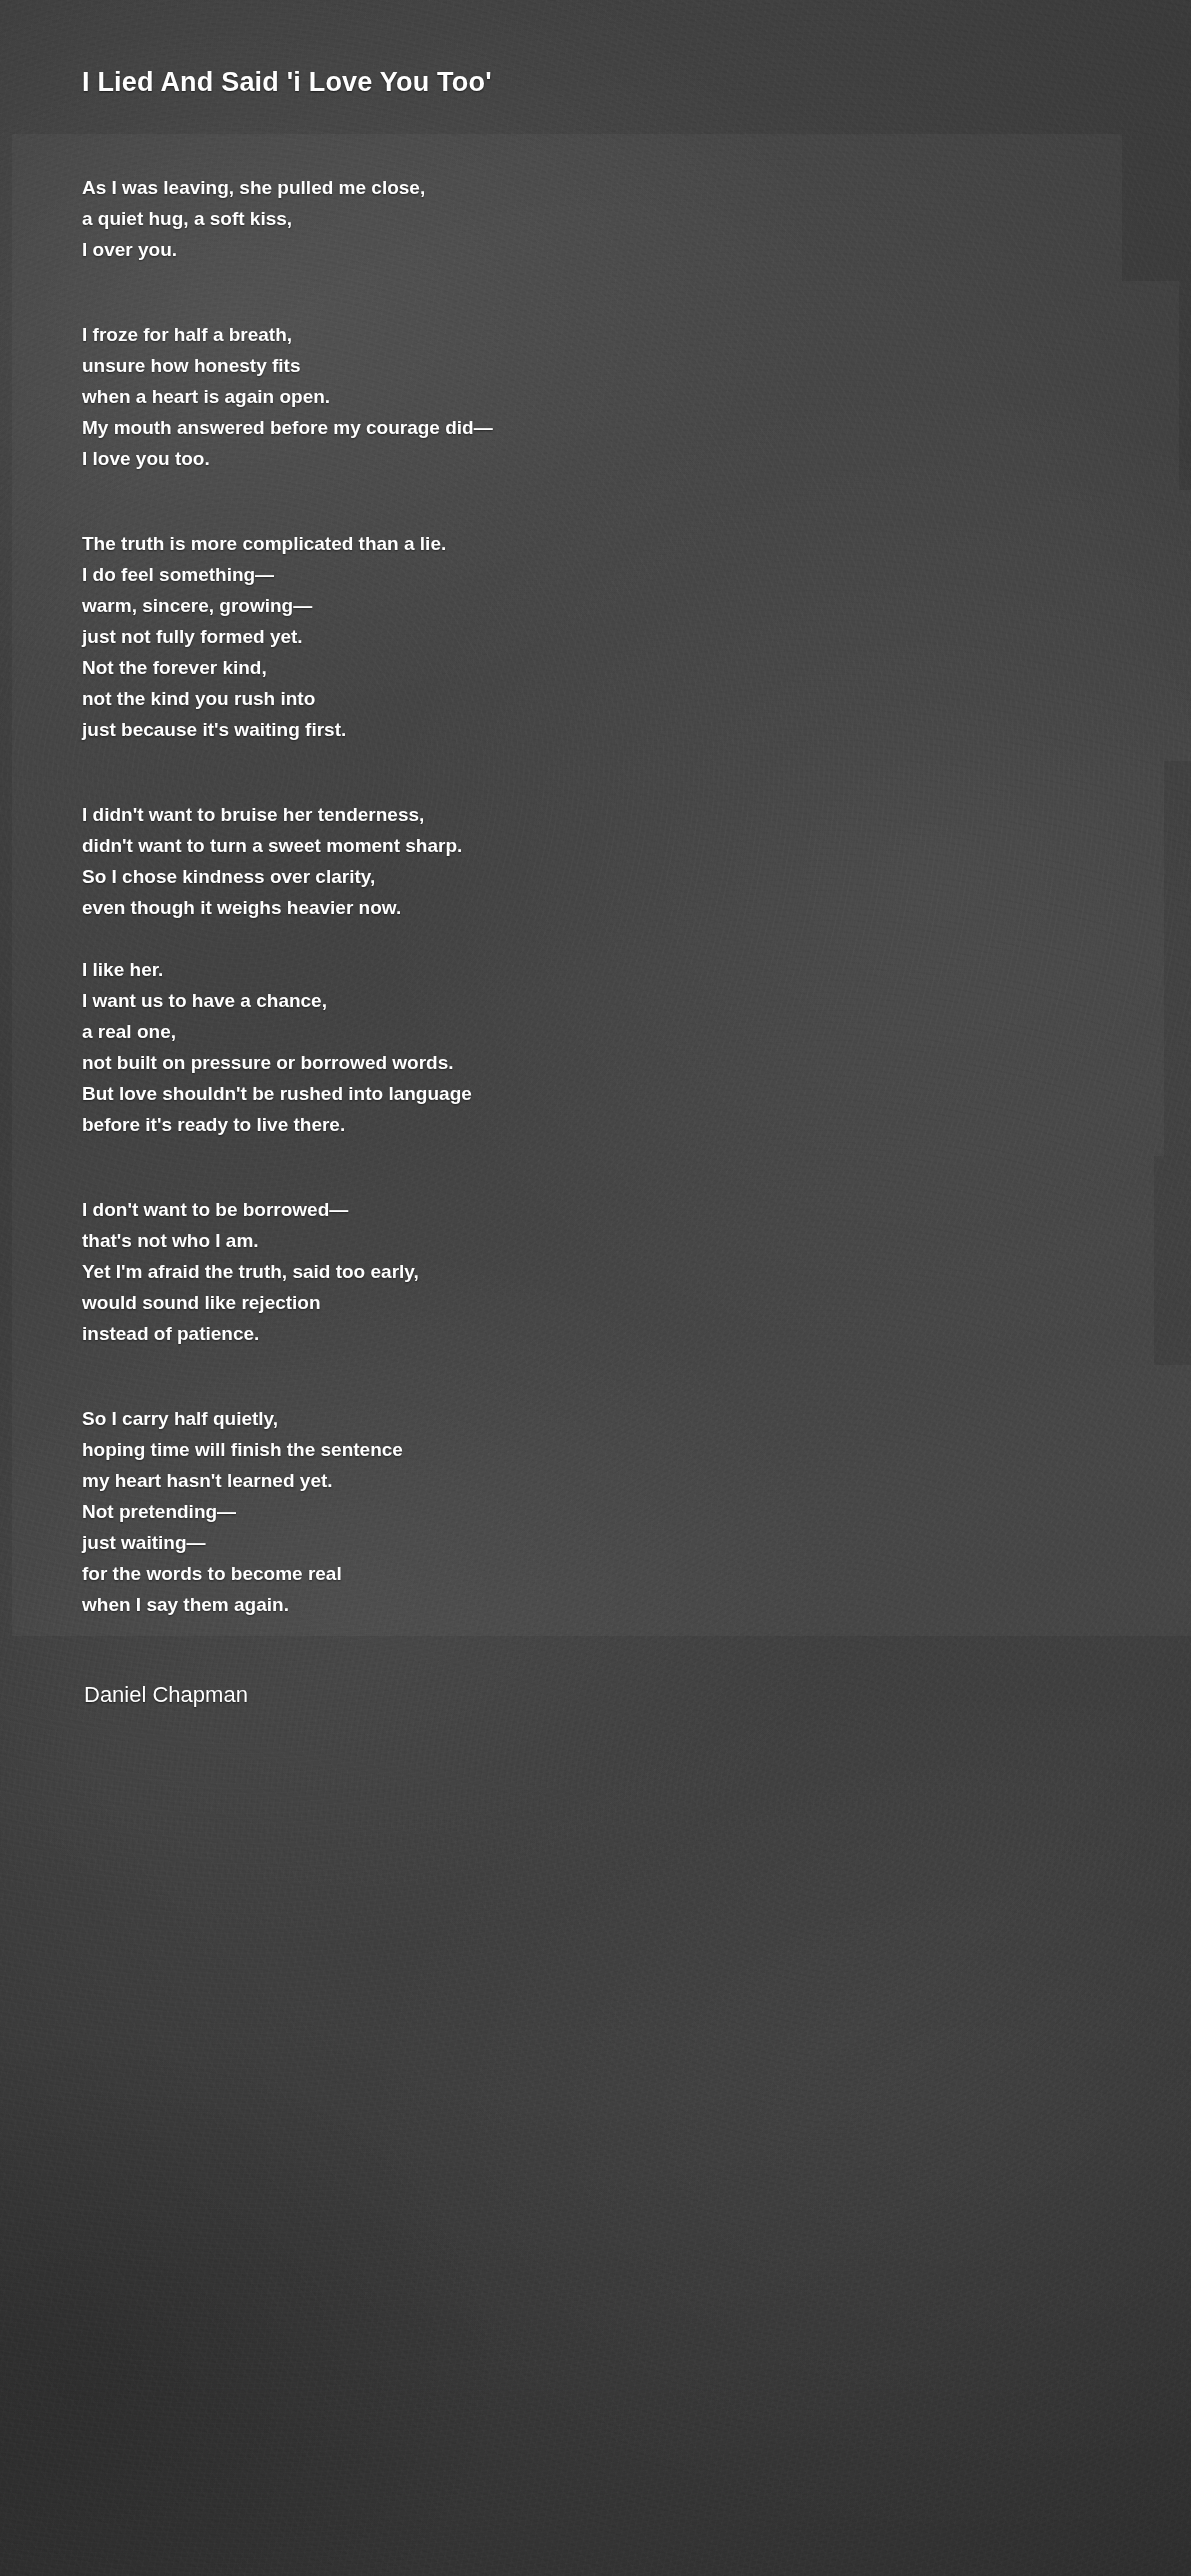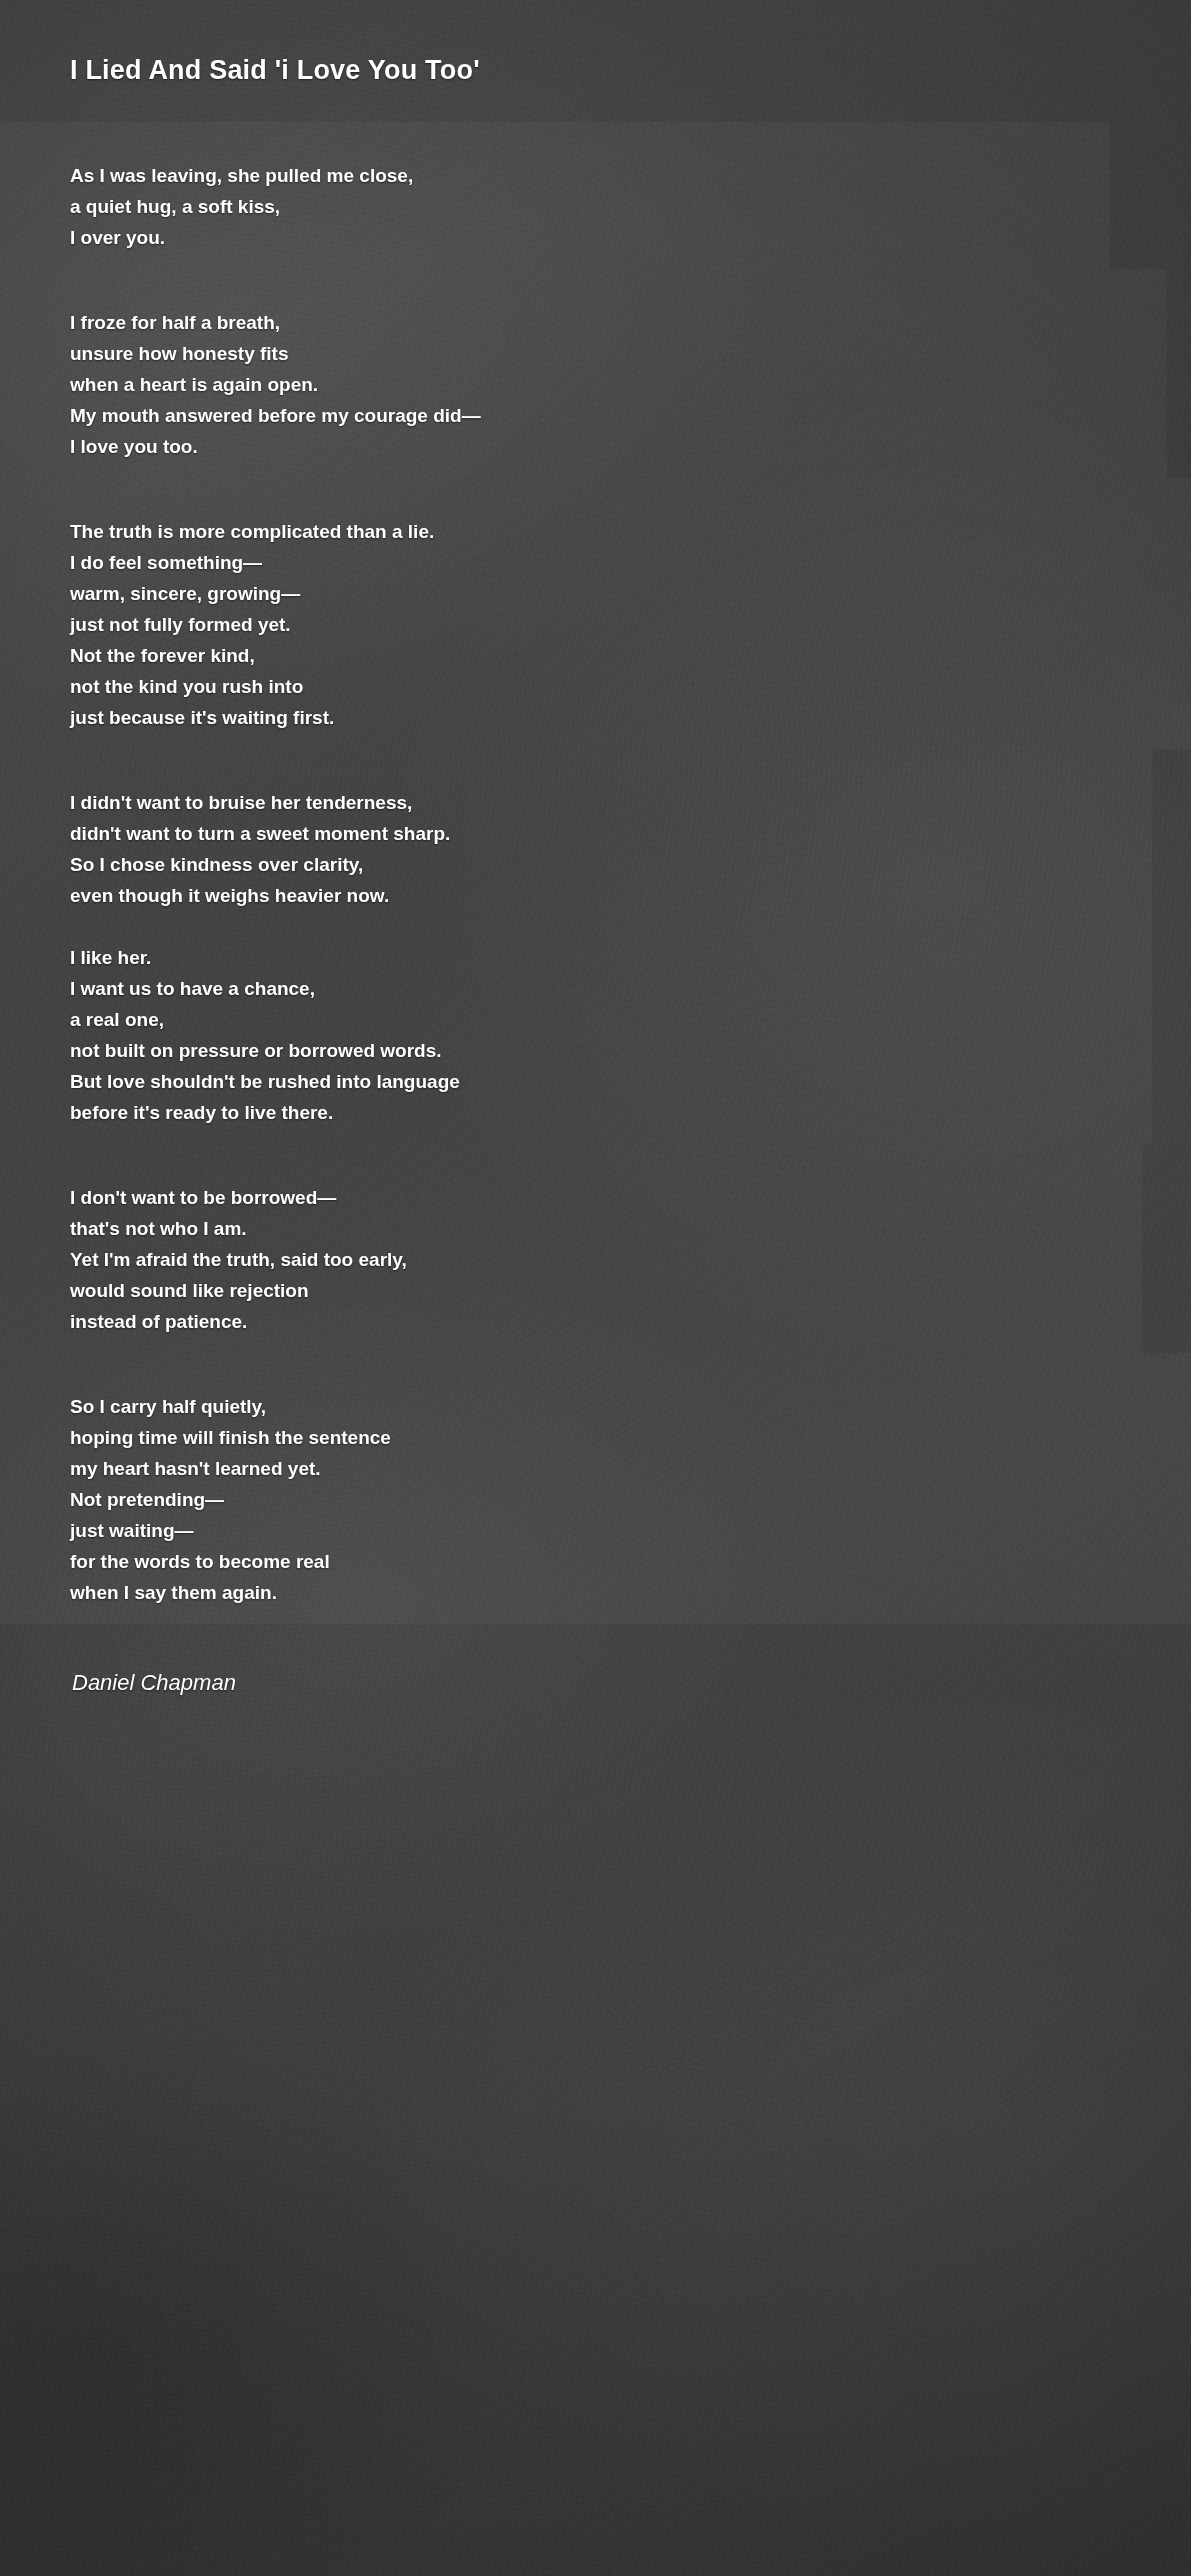--- a/index.html
+++ b/index.html
@@ -44,21 +44,21 @@
       repeating-radial-gradient(circle at 20% 30%, rgba(255,255,255,0.035) 0, rgba(255,255,255,0.035) 1px, rgba(255,255,255,0) 2px, rgba(255,255,255,0) 5px),
       repeating-radial-gradient(circle at 70% 70%, rgba(0,0,0,0.05) 0, rgba(0,0,0,0.05) 1px, rgba(0,0,0,0) 2px, rgba(0,0,0,0) 6px);
   }
   .bg-vignette {
     background: radial-gradient(ellipse 120% 80% at 50% 45%, rgba(0,0,0,0) 45%, rgba(0,0,0,0.28) 100%);
   }
 
   .content {
     position: relative;
     z-index: 3;
-    padding: 0;
+    padding: 12px;
   }
 
   .poem-title {
     color: #ffffff;
     font-size: 27px;
     font-weight: bold;
     letter-spacing: 0.2px;
     padding: 55px 0 0 70px;
     margin: 0;
     text-shadow: 0 1px 2px rgba(0,0,0,0.6);
@@ -95,21 +95,20 @@
     white-space: pre-wrap;
     text-shadow: 0 1px 2px rgba(0,0,0,0.55);
   }
   .line.blank {
     height: 31px;
   }
 
   .author {
     color: #ffffff;
     font-size: 22px;
-    font-style: italic;
     font-weight: normal;
     padding: 46px 0 0 72px;
     text-shadow: 0 1px 2px rgba(0,0,0,0.6);
   }
 </style>
 </head>
 <body>
 
 <div class="page">
   <div class="bg-layer bg-base"></div>

